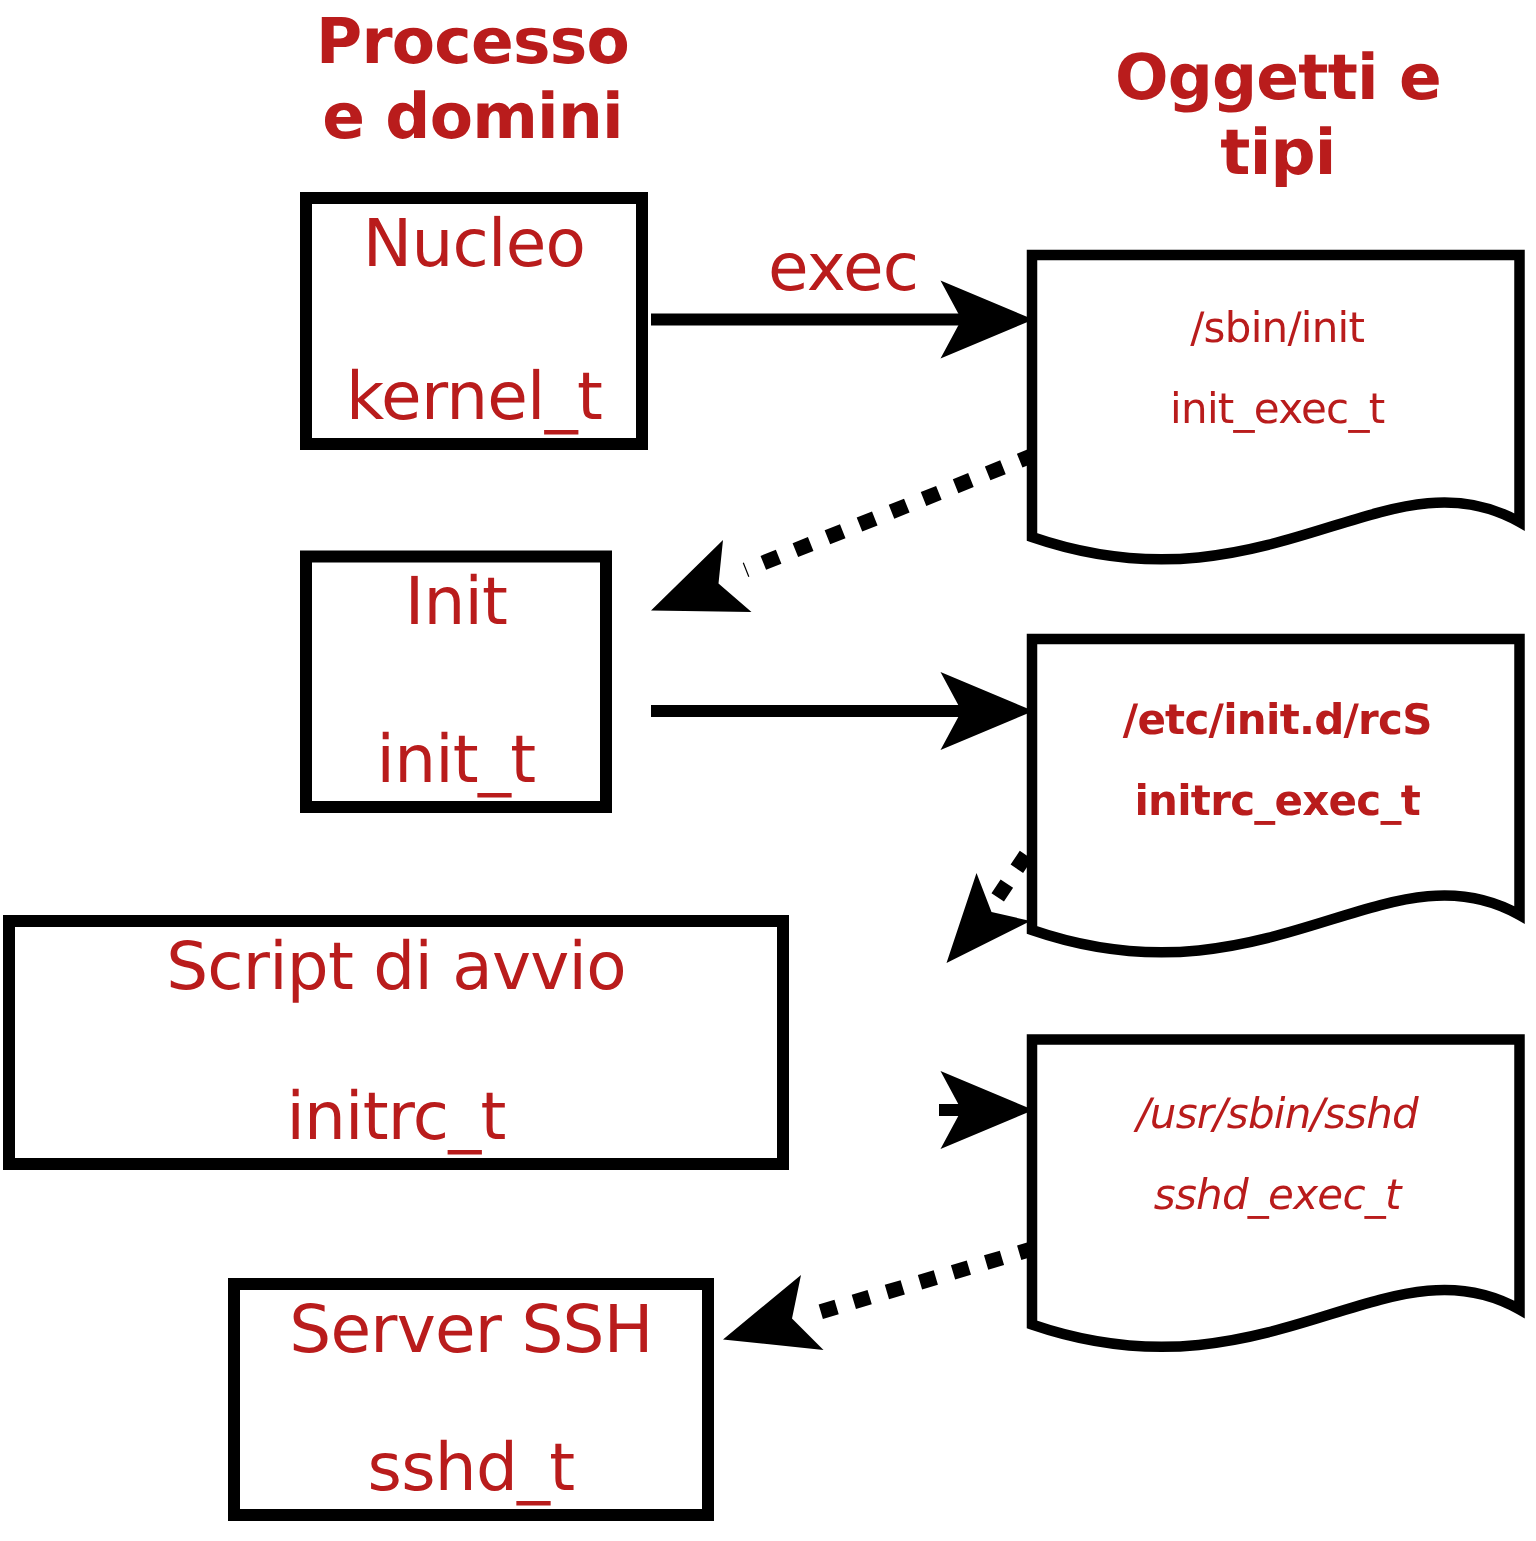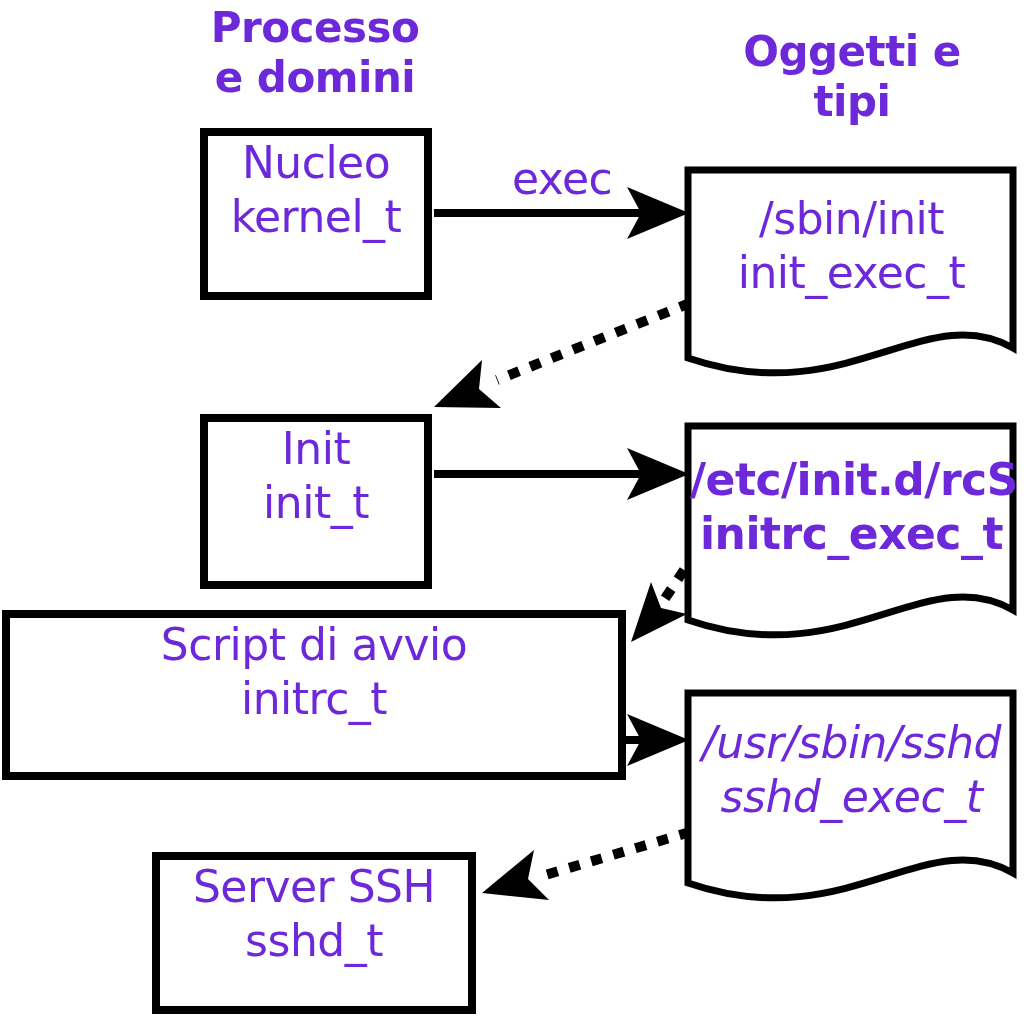--- a/index.html
+++ b/index.html
@@ -6,21 +6,21 @@
     margin: 0;
     padding: 0;
     background: #ffffff;
   }
   .canvas {
     position: relative;
     width: 1024px;
     height: 1027px;
     background: #ffffff;
     font-family: "DejaVu Sans", sans-serif;
-    color: #6d28d9;
+    color: #b91c1c;
     overflow: hidden;
   }
   .layer-svg {
     position: absolute;
     left: 0;
     top: 0;
     z-index: 0;
   }
   .col-header {
     position: absolute;
@@ -34,32 +34,32 @@
   .col-header span { display: block; }
   .pbox {
     position: absolute;
     z-index: 1;
     box-sizing: border-box;
     border: 8px solid #000000;
     background: #ffffff;
     display: flex;
     flex-direction: column;
     align-items: center;
-    justify-content: flex-start;
+    justify-content: space-between;
     text-align: center;
     font-size: 44px;
     line-height: 54px;
     letter-spacing: -0.5px;
   }
   .pbox span { display: block; }
   .doc-label {
     position: absolute;
     z-index: 2;
     text-align: center;
-    font-size: 44px;
+    font-size: 28px;
     line-height: 54px;
     letter-spacing: -0.5px;
   }
   .doc-label span { display: block; }
   .arrow-label {
     position: absolute;
     z-index: 2;
     text-align: right;
     font-size: 44px;
     line-height: 50px;
@@ -119,25 +119,25 @@
   </div>
   <div class="col-header" style="left:680px; top:3px; width:344px;margin-top:24px;">
     <span>Oggetti e</span>
     <span>tipi</span>
   </div>
 
   <div class="pbox" style="left:200px; top:128px; width:232px; height:172px;">
     <span>Nucleo</span>
     <span>kernel_t</span>
   </div>
-  <div class="pbox" style="left:200px; top:367px; width:232px; height:175px;margin-top:47px;">
+  <div class="pbox" style="left:200px; top:367px; width:208px; height:175px;">
     <span>Init</span>
     <span>init_t</span>
   </div>
-  <div class="pbox" style="left:2px; top:610px; width:624px; height:170px;">
+  <div class="pbox" style="left:2px; top:610px; width:524px; height:170px;">
     <span>Script di avvio</span>
     <span>initrc_t</span>
   </div>
   <div class="pbox" style="left:152px; top:852px; width:324px; height:162px;">
     <span>Server SSH</span>
     <span>sshd_t</span>
   </div>
 
   <div class="doc-label" style="left:690px; top:192px; width:323px;">
     <span>/sbin/init</span>

